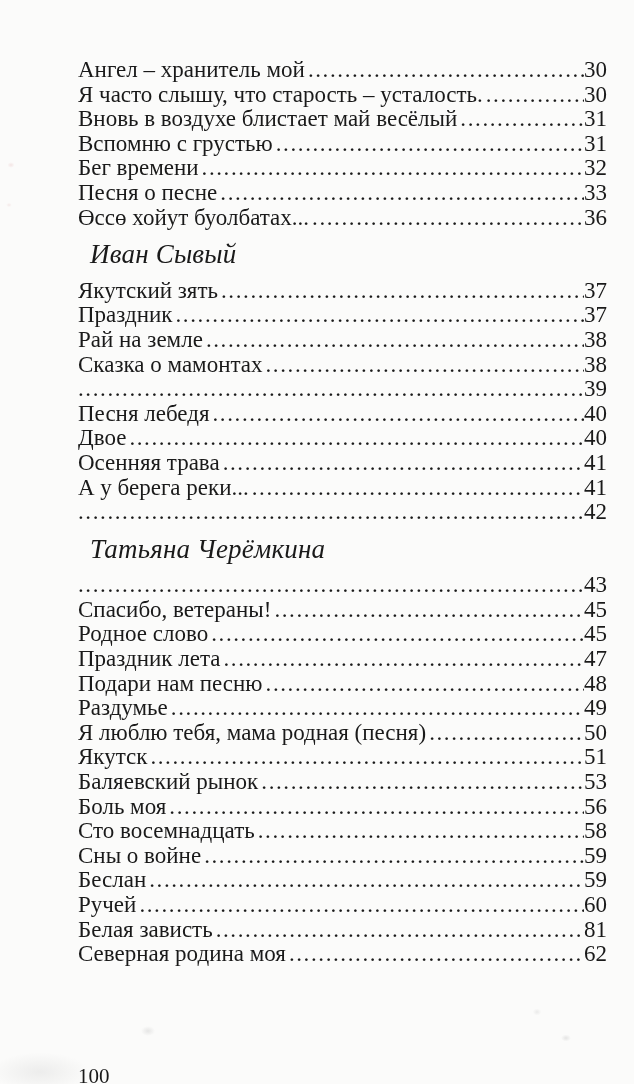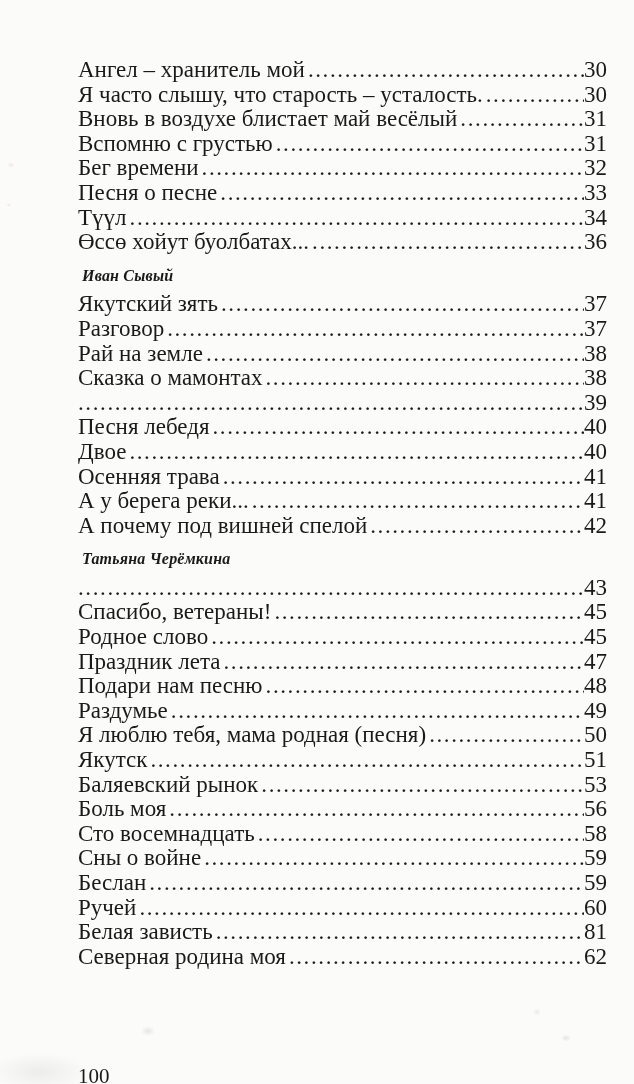--- a/index.html
+++ b/index.html
@@ -28,24 +28,24 @@
     position: absolute;
     left: 78px;
     top: 58px;
     width: 529px; 
   }
 
   .toc-section { margin: 0; }
   .toc-section + .toc-section { margin-top: 9px; }
 
   .author {
-    margin: 4px;
-    font-size: 16px;
+    margin: 12px;
+    font-size: 27px;
     line-height: 24.6px;
-    font-weight: bold;
+    font-weight: normal;
     font-style: italic;
     letter-spacing: 0.2px;
   }
 
   .toc-row {
     display: flex;
     align-items: center;
     font-size: 23px;
     line-height: 24.6px;
     white-space: nowrap;
@@ -119,45 +119,40 @@
     <span class="leader"></span>
     <span class="pagenum">32</span>
   </div>
 
   <div class="toc-row">
     <span class="title">Песня о песне</span>
     <span class="leader"></span>
     <span class="pagenum">33</span>
   </div>
 
-  <div class="toc-row">
-    <span class="title">Түүл</span>
-    <span class="leader"></span>
-    <span class="pagenum">34</span>
-  </div>
 
 
   <div class="toc-row">
     <span class="title">Өссө хойут буолбатах...</span>
     <span class="leader"></span>
     <span class="pagenum">36</span>
   </div>
 </section>
 
   <section class="toc-section">
     <h2 class="author">Иван Сывый</h2>
 
   <div class="toc-row">
     <span class="title">Якутский зять</span>
     <span class="leader"></span>
     <span class="pagenum">37</span>
   </div>
 
   <div class="toc-row">
-    <span class="title">Разговор</span>
+    <span class="title">Праздник</span>
     <span class="leader"></span>
     <span class="pagenum">37</span>
   </div>
 
   <div class="toc-row">
     <span class="title">Рай на земле</span>
     <span class="leader"></span>
     <span class="pagenum">38</span>
   </div>
 
@@ -190,21 +185,20 @@
     <span class="pagenum">41</span>
   </div>
 
   <div class="toc-row">
     <span class="title">А у берега реки...</span>
     <span class="leader"></span>
     <span class="pagenum">41</span>
   </div>
 
   <div class="toc-row">
-    <span class="title">А почему под вишней спелой</span>
     <span class="leader"></span>
     <span class="pagenum">42</span>
   </div>
 </section>
 
   <section class="toc-section">
     <h2 class="author">Татьяна Черёмкина</h2>
 
   <div class="toc-row">
     <span class="leader"></span>

